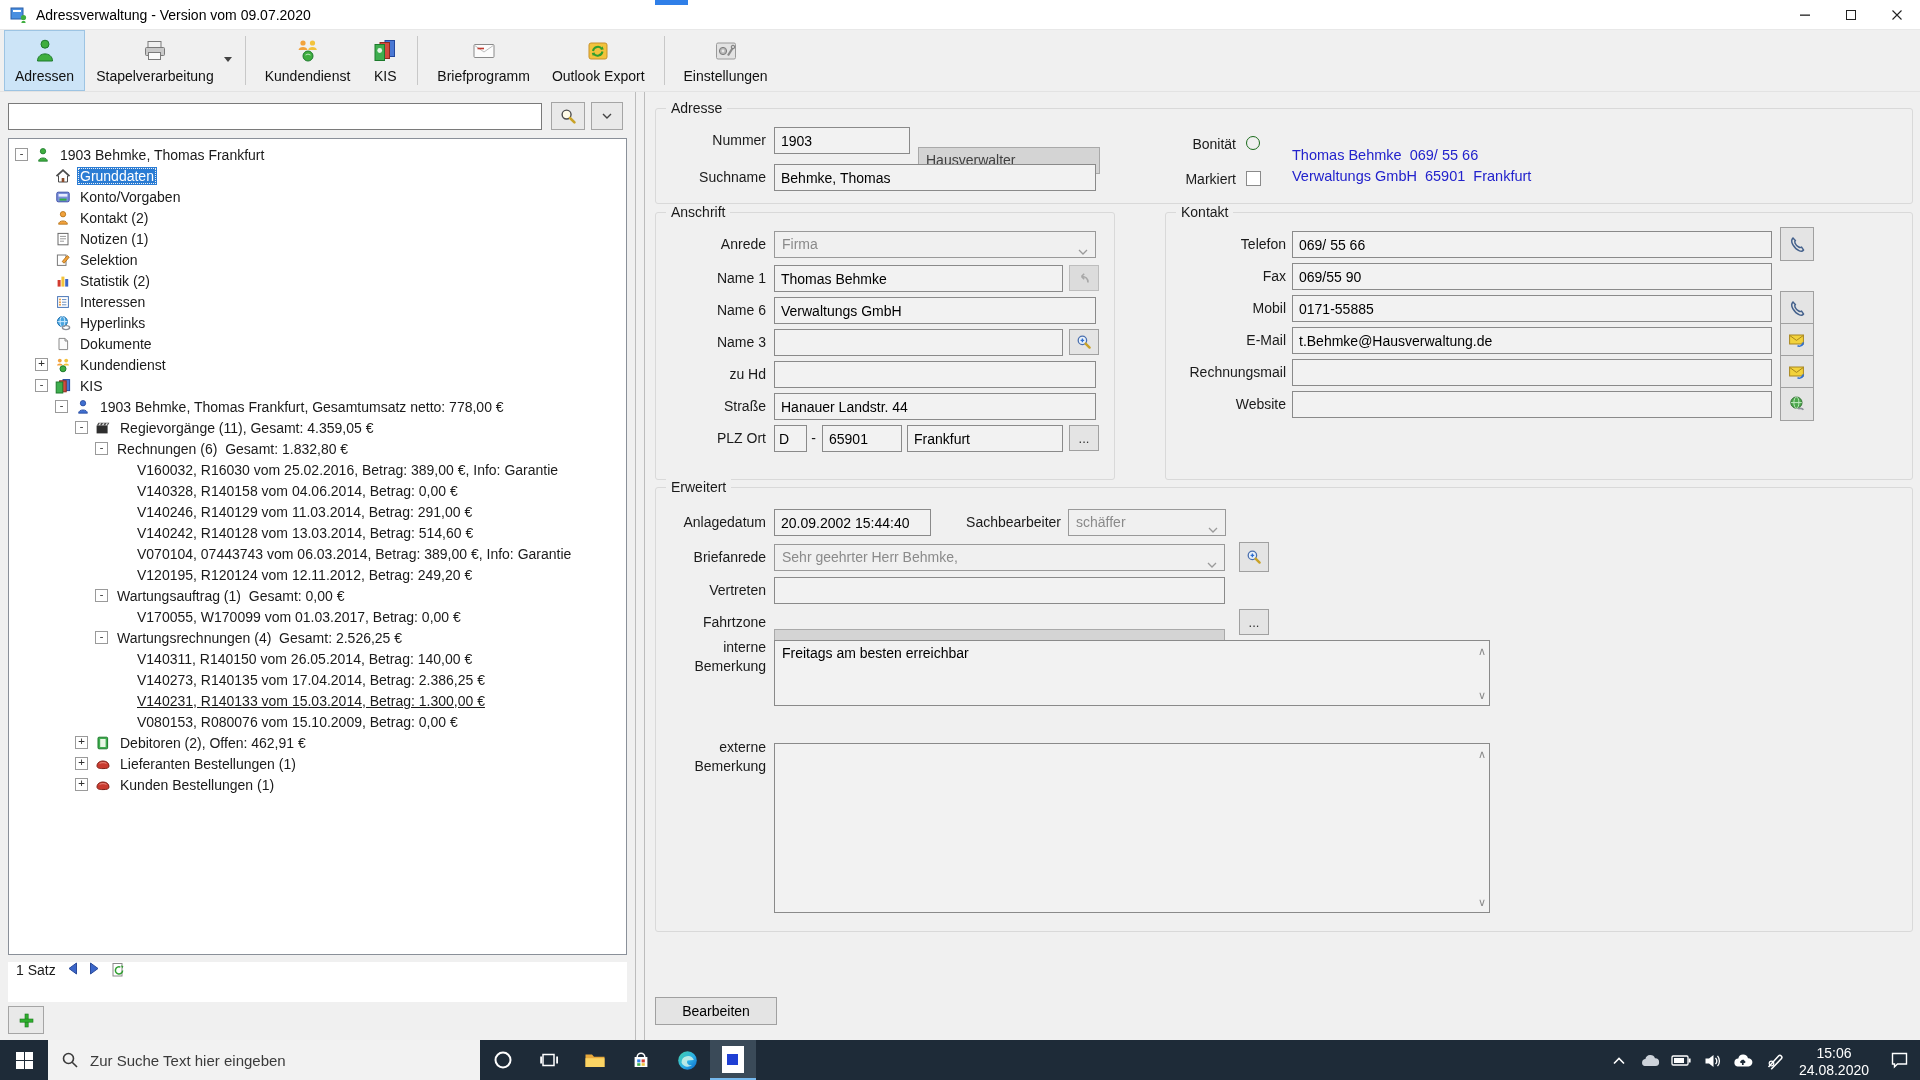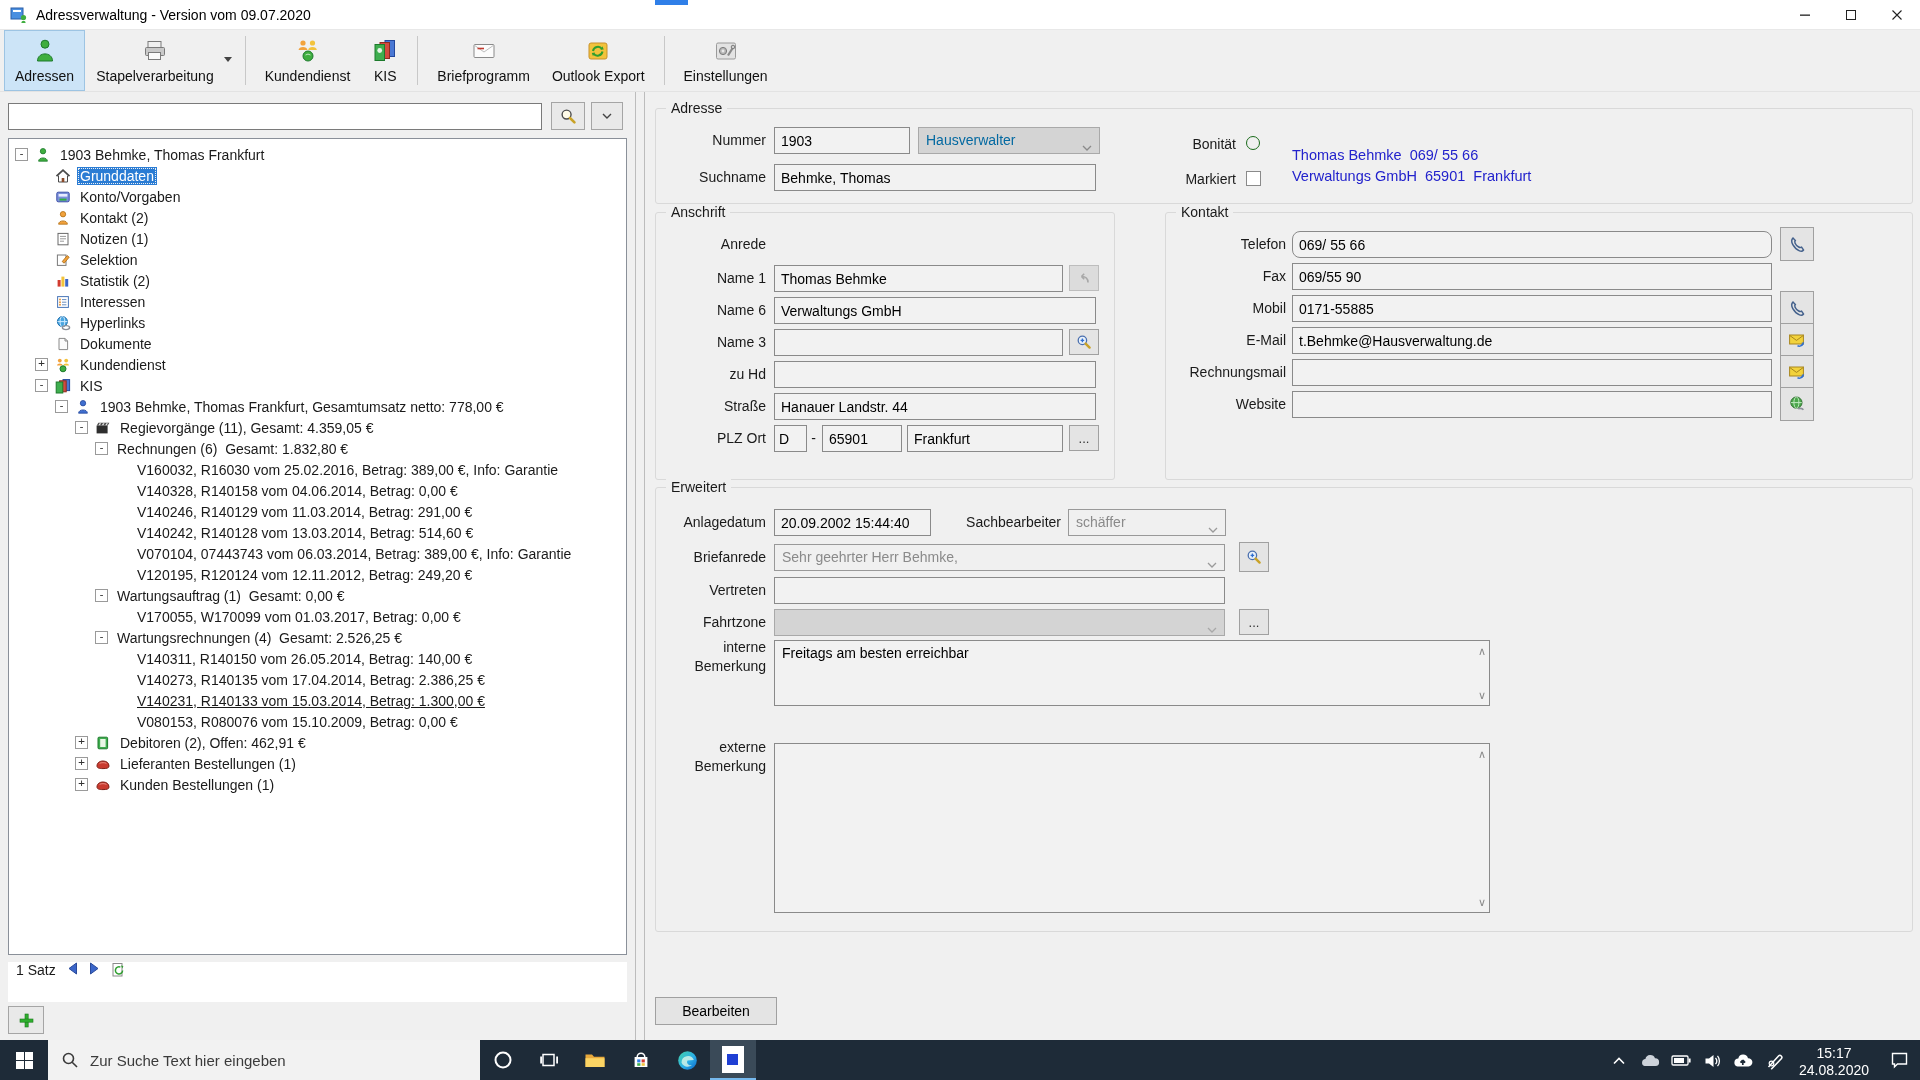--- a/index.html
+++ b/index.html
@@ -50,21 +50,21 @@
   .status-row { position:absolute; left:8px; right:8px; bottom:38px; height:40px; background:#fff; display:flex; align-items:flex-start; padding-left:8px; font-size:14px; gap:11px; }
   .nav-arrow { display:flex; align-items:center; }
   .add-btn { position:absolute; left:8px; bottom:6px; width:36px; height:28px; background:#e9e9e9; border:1px solid #a5a5a5; display:flex; align-items:center; justify-content:center; }
 
   
   .gb { position:absolute; border:1px solid #d9d9d9; border-radius:3px; }
   .gb > .legend { position:absolute; top:-9px; left:10px; background:#f0f0f0; padding:0 5px; font-size:14px; color:#1a1a1a; }
   .f-label { position:absolute; text-align:right; font-size:14px; color:#1a1a1a; line-height:27px; }
   .f-input { position:absolute; height:27px; border:1px solid #8a8a8a; background:#f2f2f2; font-size:14px; padding:8px 6px; font-family:inherit; color:#000; }
   .combo { position:absolute; height:27px; border:1px solid #999; background:#f0f0f0; font-size:14px; padding:4px 24px 0 7px; color:#8a8a8a; white-space:nowrap; overflow:hidden; }
-  .combo.disabled { background:#d4d4d4; border-color:#a9a9a9; color:#0369a1; }
+  .combo.disabled { background:#d4d4d4; border-color:#a9a9a9; color:#404040;margin-top:20px; }
   .combo .chev { position:absolute; right:7px; top:10px; }
   .mini-btn { position:absolute; height:26px; width:30px; background:#e4e4e4; border:1px solid #a0a0a0; display:flex; align-items:center; justify-content:center; font-size:13px; color:#333; }
   .mini-btn.disabled { background:#dcdcdc; border-color:#bdbdbd; }
   .big-btn { position:absolute; height:34px; width:34px; background:#e4e4e4; border:1px solid #a0a0a0; display:flex; align-items:center; justify-content:center; }
   .t-area { position:absolute; border:1px solid #8a8a8a; background:#f2f2f2; font-size:14px; padding:4px 20px 4px 7px; font-family:inherit; resize:none; color:#000; }
   .scroll-ch { position:absolute; right:4px; font-size:11px; color:#8a8a8a; line-height:10px; }
   .led { position:absolute; width:14px; height:14px; border-radius:50%; background:radial-gradient(circle at 35% 30%, #9fe89f, #2c9e2c 60%, #15721 5); border:1px solid #1a6b1a; }
   .chkbox { position:absolute; width:15px; height:15px; border:1px solid #8a8a8a; background:#fff; }
   .preview { position:absolute; color:#2222cc; font-size:14.5px; line-height:21px; }
   .preview div { white-space:pre; }
@@ -505,20 +505,26 @@
       <span class="chkbox" style="left:590px; top:62px;"></span>
       <div class="preview" style="left:636px; top:36px;">
         <div>Thomas Behmke  069/ 55 66</div>
         <div>Verwaltungs GmbH  65901  Frankfurt</div>
       </div>
     </div>
 
     <div class="gb" style="left:10px; top:120px; width:460px; height:268px;">
       <span class="legend">Anschrift</span>
       <span class="f-label" style="left:8px; top:18px; width:102px;">Anrede</span>
+      <div class="combo" style="left:118px; top:18px; width:322px;">
+        <span>Firma</span>
+        <span class="chev"><svg width="10" height="6">
+              <path d="M1 1 L5 5 L9 1" fill="none" stroke="#9a9a9a" stroke-width="1.3"></path>
+            </svg></span>
+      </div>
       <span class="f-label" style="left:8px; top:52px; width:102px;">Name 1</span>
       <input class="f-input" style="left: 118px; top: 52px; width: 289px;" value="Thomas Behmke">
       <span class="mini-btn disabled" style="left:413px; top:52px;">
           <svg width="16" height="16">
             <path d="M12 12.5 C12 8 8.5 6.5 5.5 6.5 M5.5 6.5 L8.2 3.8 M5.5 6.5 L8.2 9.2" stroke="#a8a8a8" stroke-width="1.6" fill="none"></path>
           </svg>
         </span>
       <span class="f-label" style="left:8px; top:84px; width:102px;">Name 6</span>
       <input class="f-input" style="left: 118px; top: 84px; width: 322px;" value="Verwaltungs GmbH">
       <span class="f-label" style="left:8px; top:116px; width:102px;">Name 3</span>
@@ -538,21 +544,21 @@
       <input class="f-input" style="left: 118px; top: 212px; width: 33px; padding: 0px 4px;" value="D">
       <span class="f-label" style="left:152px; top:212px; width:11px; text-align:center;">-</span>
       <input class="f-input" style="left: 166px; top: 212px; width: 80px;" value="65901">
       <input class="f-input" style="left: 251px; top: 212px; width: 156px;" value="Frankfurt">
       <span class="mini-btn" style="left:413px; top:212px;">...</span>
     </div>
 
     <div class="gb" style="left:520px; top:120px; width:748px; height:268px;">
       <span class="legend">Kontakt</span>
       <span class="f-label" style="left:8px; top:18px; width:112px;">Telefon</span>
-      <input class="f-input" style="left: 126px; top: 18px; width: 480px; border-radius: 8px;" value="069/ 55 66">
+      <input class="f-input" style="left: 126px; top: 18px; width: 480px;" value="069/ 55 66">
       <span class="big-btn" style="left:614px; top:14px;">
           <svg width="18" height="18">
             <path d="M5 3 C3.2 4.8 3.2 6.8 4.8 9.6 C6.6 12.6 8.8 14.8 11.5 15.9 C13.3 16.6 14.6 16.3 15.5 15 L13.6 12.2 C12.7 12.7 11.8 12.7 10.7 12 C9.1 11.1 7.8 9.8 7.1 8.2 C6.6 7.1 6.7 6.2 7.3 5.5 Z" fill="none" stroke="#44618c" stroke-width="1.5"></path>
           </svg>
         </span>
       <span class="f-label" style="left:8px; top:50px; width:112px;">Fax</span>
       <input class="f-input" style="left: 126px; top: 50px; width: 480px;" value="069/55 90">
       <span class="f-label" style="left:8px; top:82px; width:112px;">Mobil</span>
       <input class="f-input" style="left: 126px; top: 82px; width: 480px;" value="0171-55885">
       <span class="big-btn" style="left:614px; top:78px;">
@@ -739,21 +745,21 @@
           <path d="M10.8 14 V9.8 M10.8 9.2 L8.5 11.7 M10.8 9.2 L13.1 11.7" stroke="#1e2b38" stroke-width="1.7" fill="none"></path>
         </svg>
       </span>
     <span class="tray-ico">
         <svg width="21" height="21">
           <path d="M4.5 17 L14.5 6 a1.9 1.9 0 0 1 2.8 2.7 L7.2 19.2" fill="none" stroke="#fff" stroke-width="1.5"></path>
           <circle cx="7.5" cy="13.5" r="2.3" fill="none" stroke="#fff" stroke-width="1.2"></circle>
         </svg>
       </span>
     <div class="clock">
-      <div>15:17</div>
+      <div>15:06</div>
       <div>24.08.2020</div>
     </div>
     <span class="tray-ico" style="width:42px;">
         <svg width="19" height="18">
           <path d="M2.5 2.5 H16.5 V13 H7.5 L4.5 15.8 V13 H2.5 Z" fill="none" stroke="#fff" stroke-width="1.4"></path>
         </svg>
       </span>
   </div>
 </div>
 

